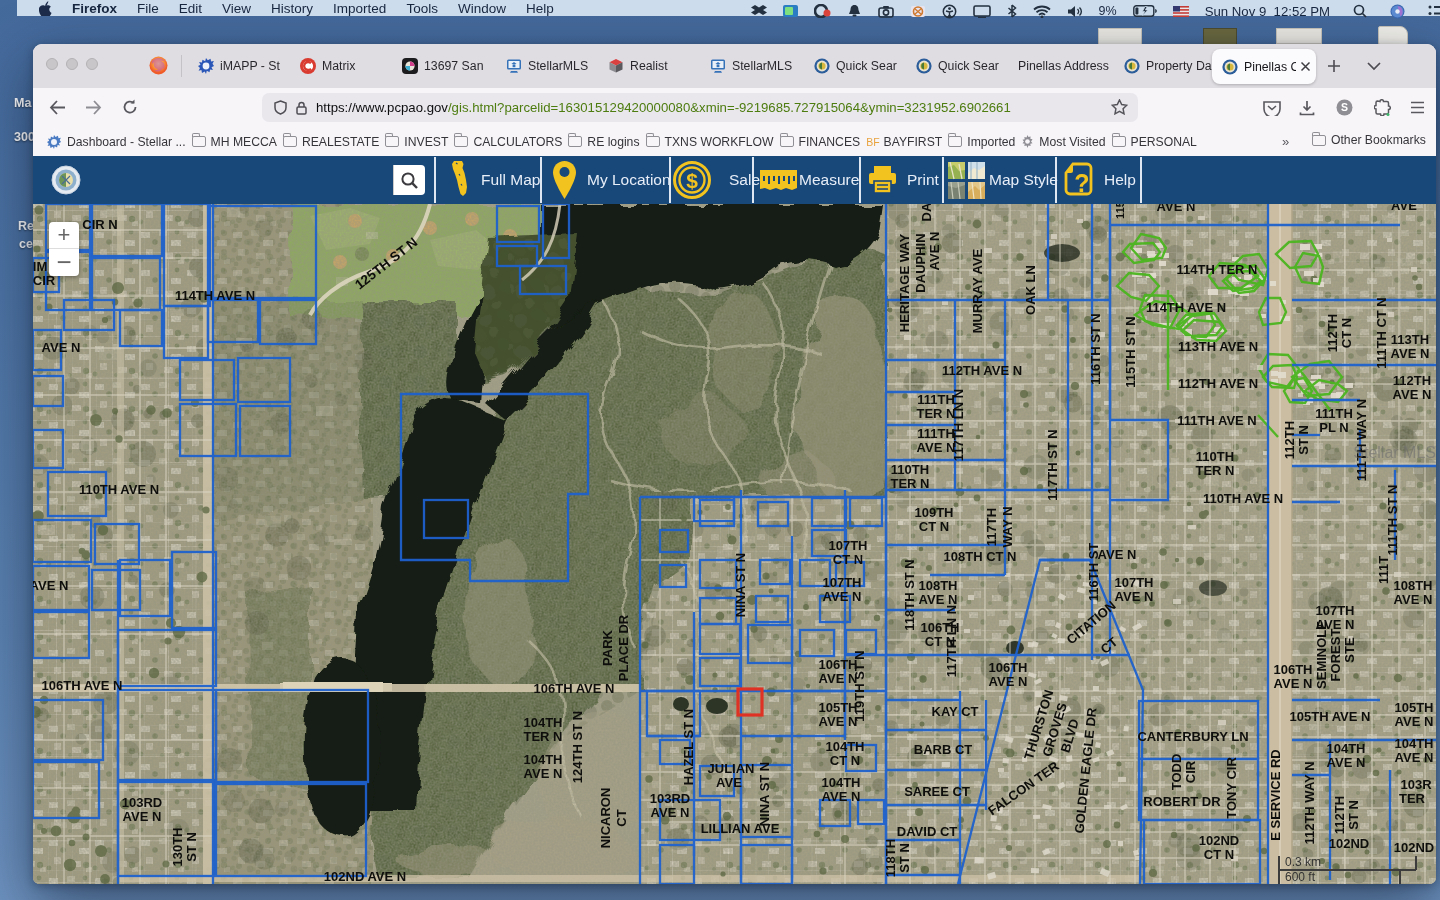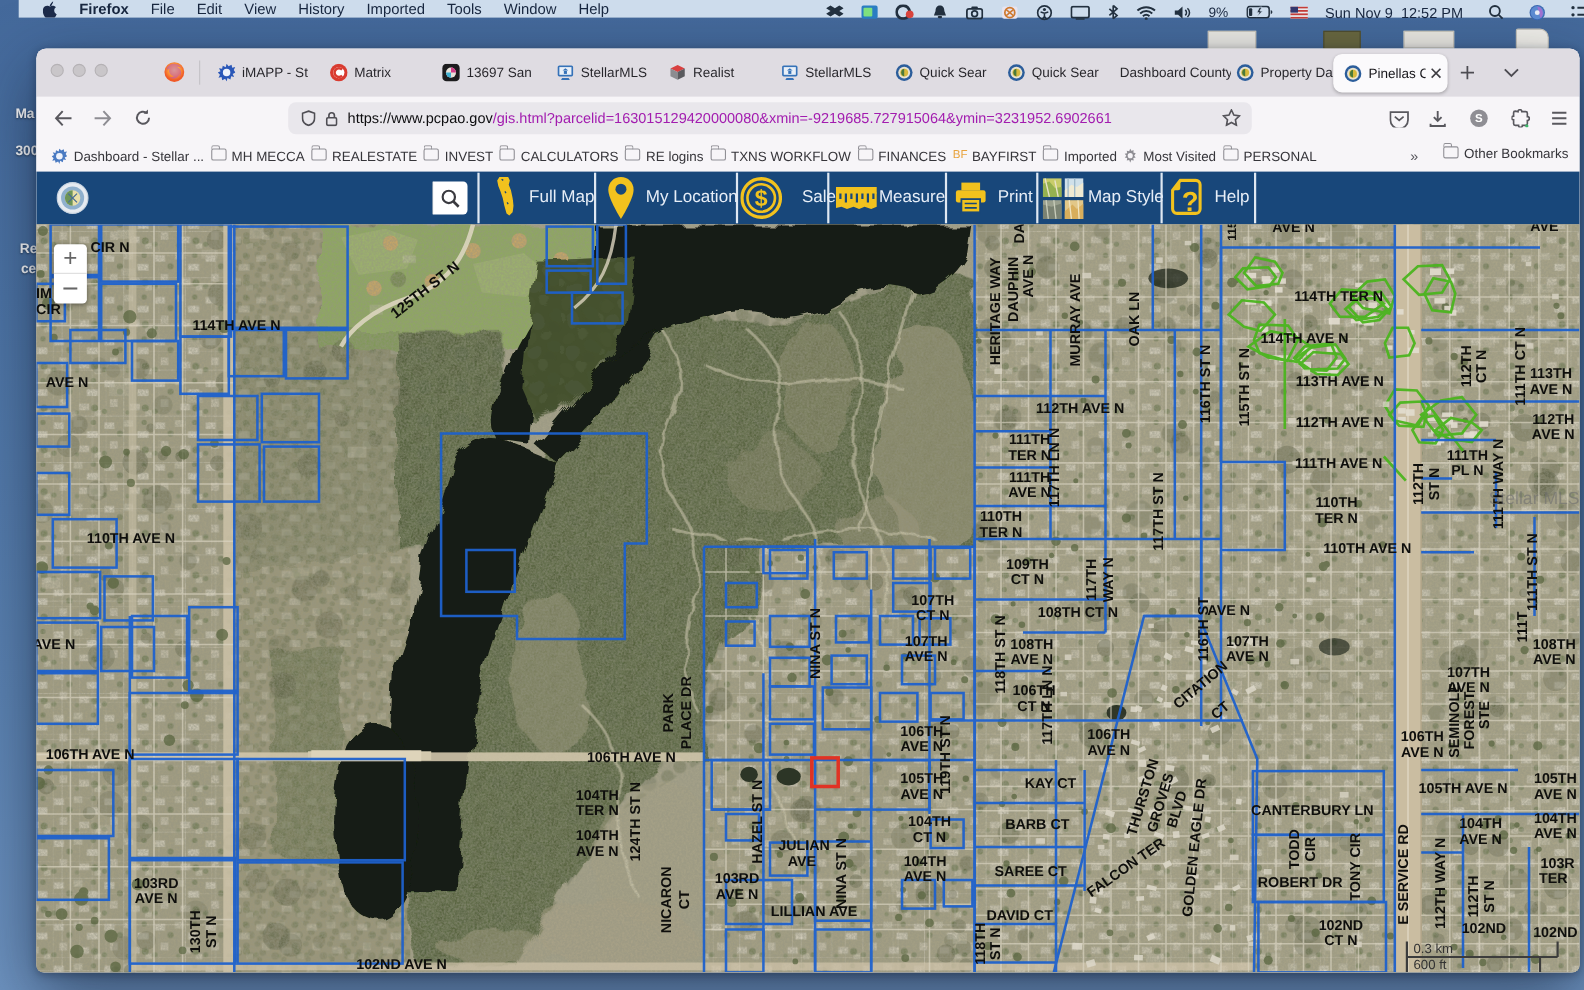--- a/index.html
+++ b/index.html
@@ -11,21 +11,21 @@
 #win{position:absolute;left:33px;top:44px;width:1403px;height:840px;border-radius:9px 9px 7px 7px;background:#f7f5f8;box-shadow:0 22px 60px rgba(10,20,40,.55),0 2px 8px rgba(10,20,40,.35);z-index:10;overflow:hidden}
 #tabbar{position:absolute;left:0;top:0;width:1403px;height:44px;background:#dfdce2}
 .tl{position:absolute;top:13.5px;width:12px;height:12px;border-radius:50%;background:#c9c6c9;border:0.5px solid #b5b2b5}
 .tab{position:absolute;top:0;height:44px;display:flex;align-items:center;font-size:12.3px;color:#17161b;overflow:hidden;white-space:nowrap}
 .tabsep{position:absolute;top:11px;width:1px;height:22px;background:#c4c1c7}
 #atab{position:absolute;left:1179px;top:5px;width:104px;height:35px;background:#fbfafc;border-radius:8px;box-shadow:0 1px 3px rgba(0,0,0,.22);display:flex;align-items:center;font-size:12.3px;color:#17161b}
 #urlrow{position:absolute;left:0;top:44px;width:1403px;height:39px;background:#f7f5f8}
 #urlfield{position:absolute;left:229px;top:5px;width:876px;height:29px;background:#e9e7ec;border-radius:7px;display:flex;align-items:center;font-size:13.2px;color:#0d0d0f;overflow:hidden;white-space:nowrap}
 .navg{color:#57565c;font-size:15px}
 #bmrow{position:absolute;left:0;top:83px;width:1403px;height:29px;background:#f7f5f8;display:flex;align-items:center;font-size:12.2px;color:#36353a}
-.bmi{display:flex;margin-right:6px;white-space:nowrap}
+.bmi{display:flex;align-items:center;margin-right:6px;white-space:nowrap}
 .fold{width:14px;height:11px;border:1.4px solid #908f95;border-radius:2px;margin-right:5px;position:relative}
 .fold:before{content:"";position:absolute;left:-1px;top:-4px;width:6px;height:3px;border:1.4px solid #908f95;border-bottom:none;border-radius:2px 2px 0 0}
 #navy{position:absolute;left:0;top:112px;width:1403px;height:48px;background:#18477a;color:#e7eef7}
 .nsep{position:absolute;top:1px;width:1.5px;height:46px;background:#dfe8f2}
 .ntxt{position:absolute;font-size:15.5px;top:15px;white-space:nowrap}
 #map{position:absolute;left:0;top:160px;width:1403px;height:680px;background:#9a977e}
 .dlab{position:absolute;color:#fff;font-size:12.5px;font-weight:700;text-shadow:0 1px 2px rgba(0,0,0,.5);z-index:5}
 </style></head><body>
 <div id="menubar">
  <div style="width:22px"></div>
@@ -211,21 +211,21 @@
 <div class="tab" style="left:880px;width:100px;padding-left:3px">
         <svg width="16" height="16" viewBox="0 0 16 16" style="margin-right:6px;flex:none">
           <circle cx="8" cy="8" r="7.6" fill="#2b5d9b"></circle>
           <circle cx="8" cy="8" r="5.4" fill="#e8e3d0"></circle>
           <circle cx="8" cy="8" r="3.6" fill="#d8b93c"></circle>
           <path d="M8 4.5a3.6 3.6 0 000 7z" fill="#4a7a3a"></path>
         </svg>
         <span style="opacity:.92">Quick Sear</span>
       </div>
 <div class="tab" style="left:982px;width:104px;padding-left:3px">
-        <span style="opacity:.92">Dashboard County</span>
+        <span style="opacity:.92">Pinellas Address</span>
       </div>
 <div class="tab" style="left:1088px;width:96px;padding-left:3px">
         <svg width="16" height="16" viewBox="0 0 16 16" style="margin-right:6px;flex:none">
           <circle cx="8" cy="8" r="7.6" fill="#2b5d9b"></circle>
           <circle cx="8" cy="8" r="5.4" fill="#e8e3d0"></circle>
           <circle cx="8" cy="8" r="3.6" fill="#d8b93c"></circle>
           <path d="M8 4.5a3.6 3.6 0 000 7z" fill="#4a7a3a"></path>
         </svg>
         <span style="opacity:.92">Property Da</span>
       </div>
@@ -262,21 +262,21 @@
         <path d="M12.5 0.5v4h-4z" fill="#59585e"></path>
       </svg>
 <div id="urlfield">
  <svg width="13" height="15" viewBox="0 0 13 15" style="margin-left:12px;flex:none">
           <path d="M6.5 1L12 3v4.5c0 3.2-2.3 5.5-5.5 6.5C3.3 13 1 10.7 1 7.5V3z" fill="none" stroke="#4f4e54" stroke-width="1.5"></path>
         </svg>
  <svg width="11" height="14" viewBox="0 0 11 14" style="margin-left:9px;flex:none">
           <rect x="1" y="6" width="9" height="7" rx="1.2" fill="none" stroke="#4f4e54" stroke-width="1.5"></rect>
           <path d="M3 6V4a2.5 2.5 0 015 0v2" stroke="#4f4e54" stroke-width="1.5" fill="none"></path>
         </svg>
- <span style="margin-left:9px">https://www.pcpao.gov<span style="color:#a21caf">/gis.html?parcelid=163015129420000080&amp;xmin=-9219685.727915064&amp;ymin=3231952.6902661</span></span>
+ <span style="margin-left:9px">https://www.pcpao.gov<span style="color:#4d7c0f">/gis.html?parcelid=163015129420000080&amp;xmin=-9219685.727915064&amp;ymin=3231952.6902661</span></span>
 </div>
 <svg class="abs" width="17" height="16" viewBox="0 0 17 16" style="left:1078px;top:11px">
         <path d="M8.5 1l2.2 4.6 5 .7-3.6 3.5.9 5L8.5 12.4l-4.5 2.4.9-5L1.3 6.3l5-.7z" fill="none" stroke="#55545a" stroke-width="1.5"></path>
       </svg>
 <svg class="abs" width="18" height="16" viewBox="0 0 18 16" style="left:1230px;top:12px">
         <path d="M1 2h16v7a8 8 0 01-16 0z" fill="none" stroke="#59585e" stroke-width="1.6"></path>
         <path d="M5 6l4 3.5L13 6" stroke="#59585e" stroke-width="1.6" fill="none"></path>
       </svg>
 <svg class="abs" width="16" height="16" viewBox="0 0 16 16" style="left:1266px;top:12px">
         <path d="M8 1v9M4.5 6.5L8 10l3.5-3.5" stroke="#59585e" stroke-width="1.7" fill="none"></path>

